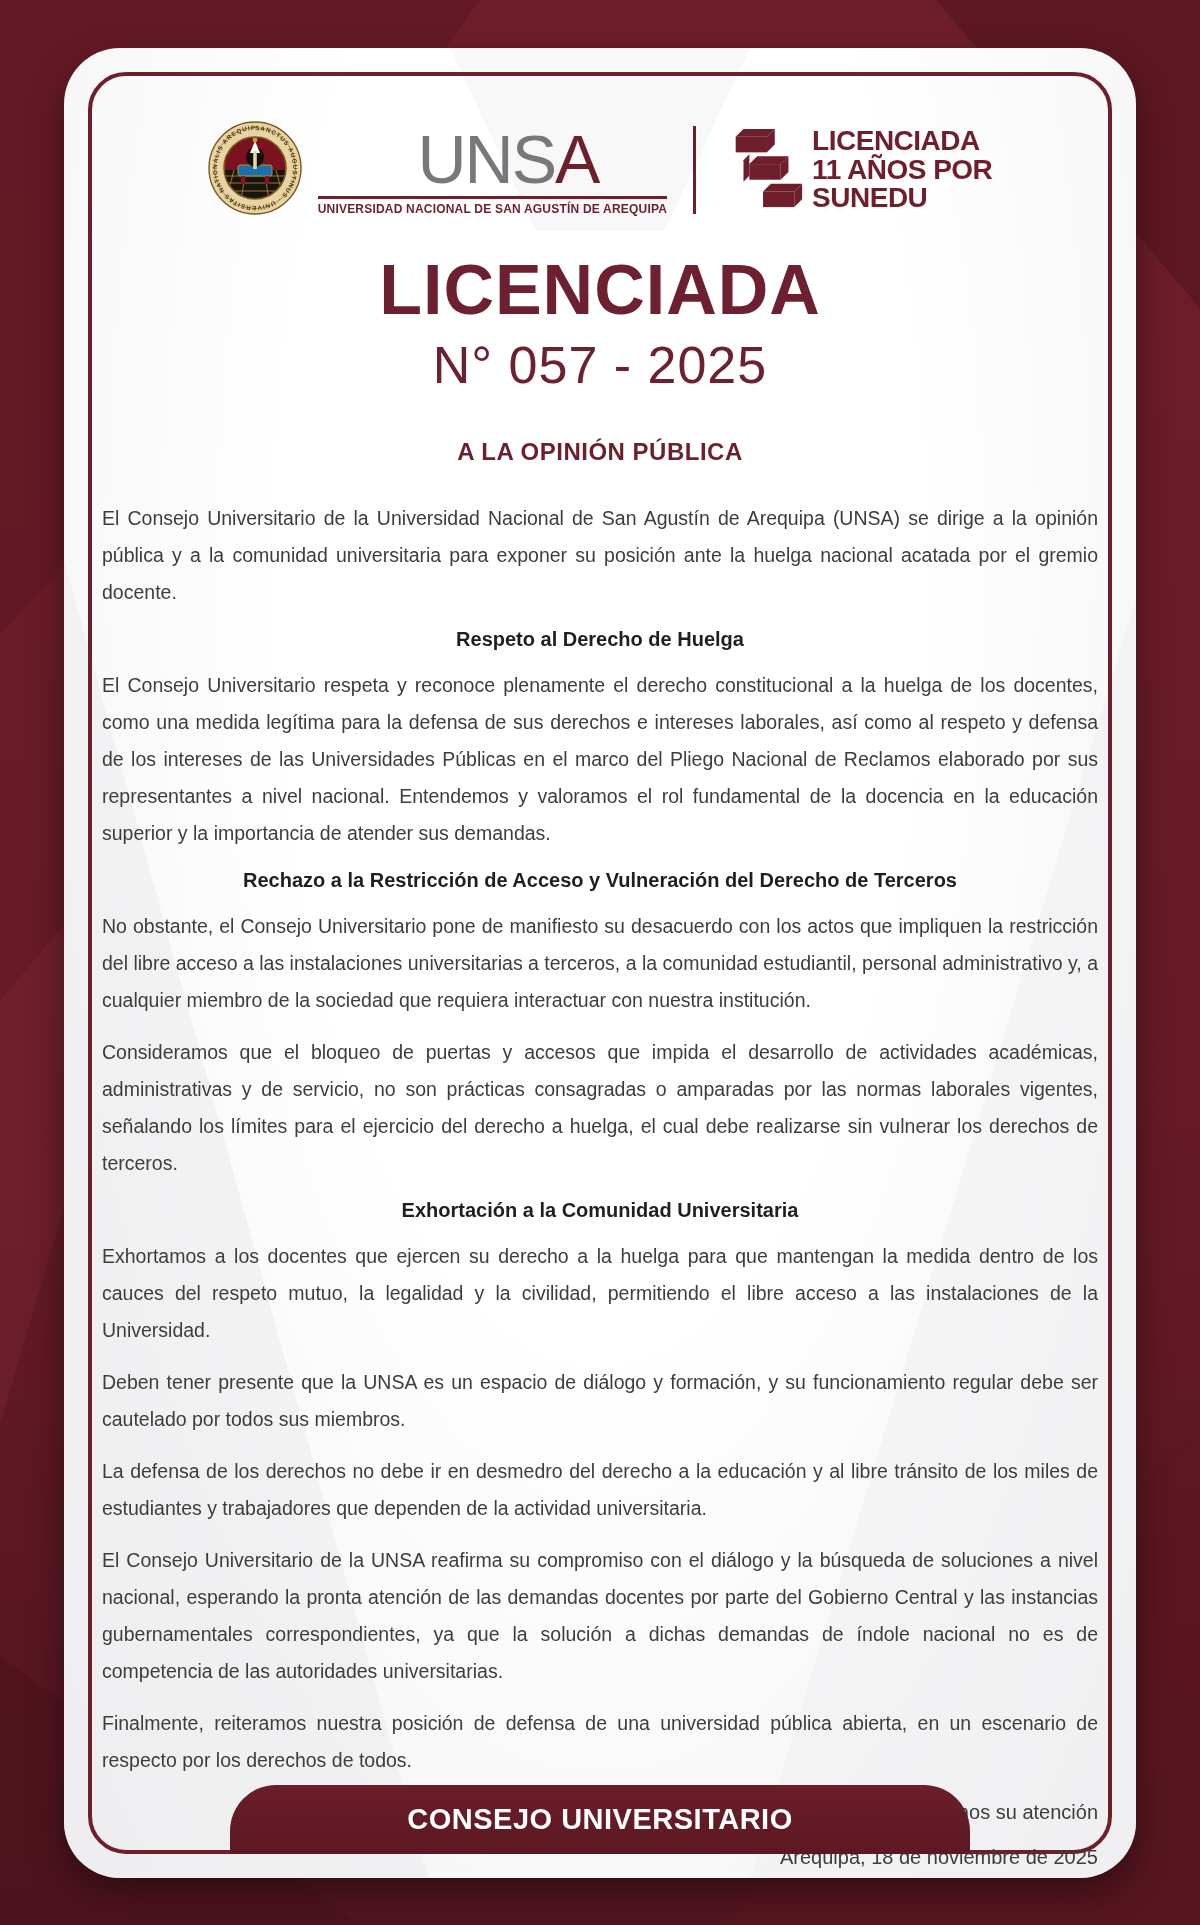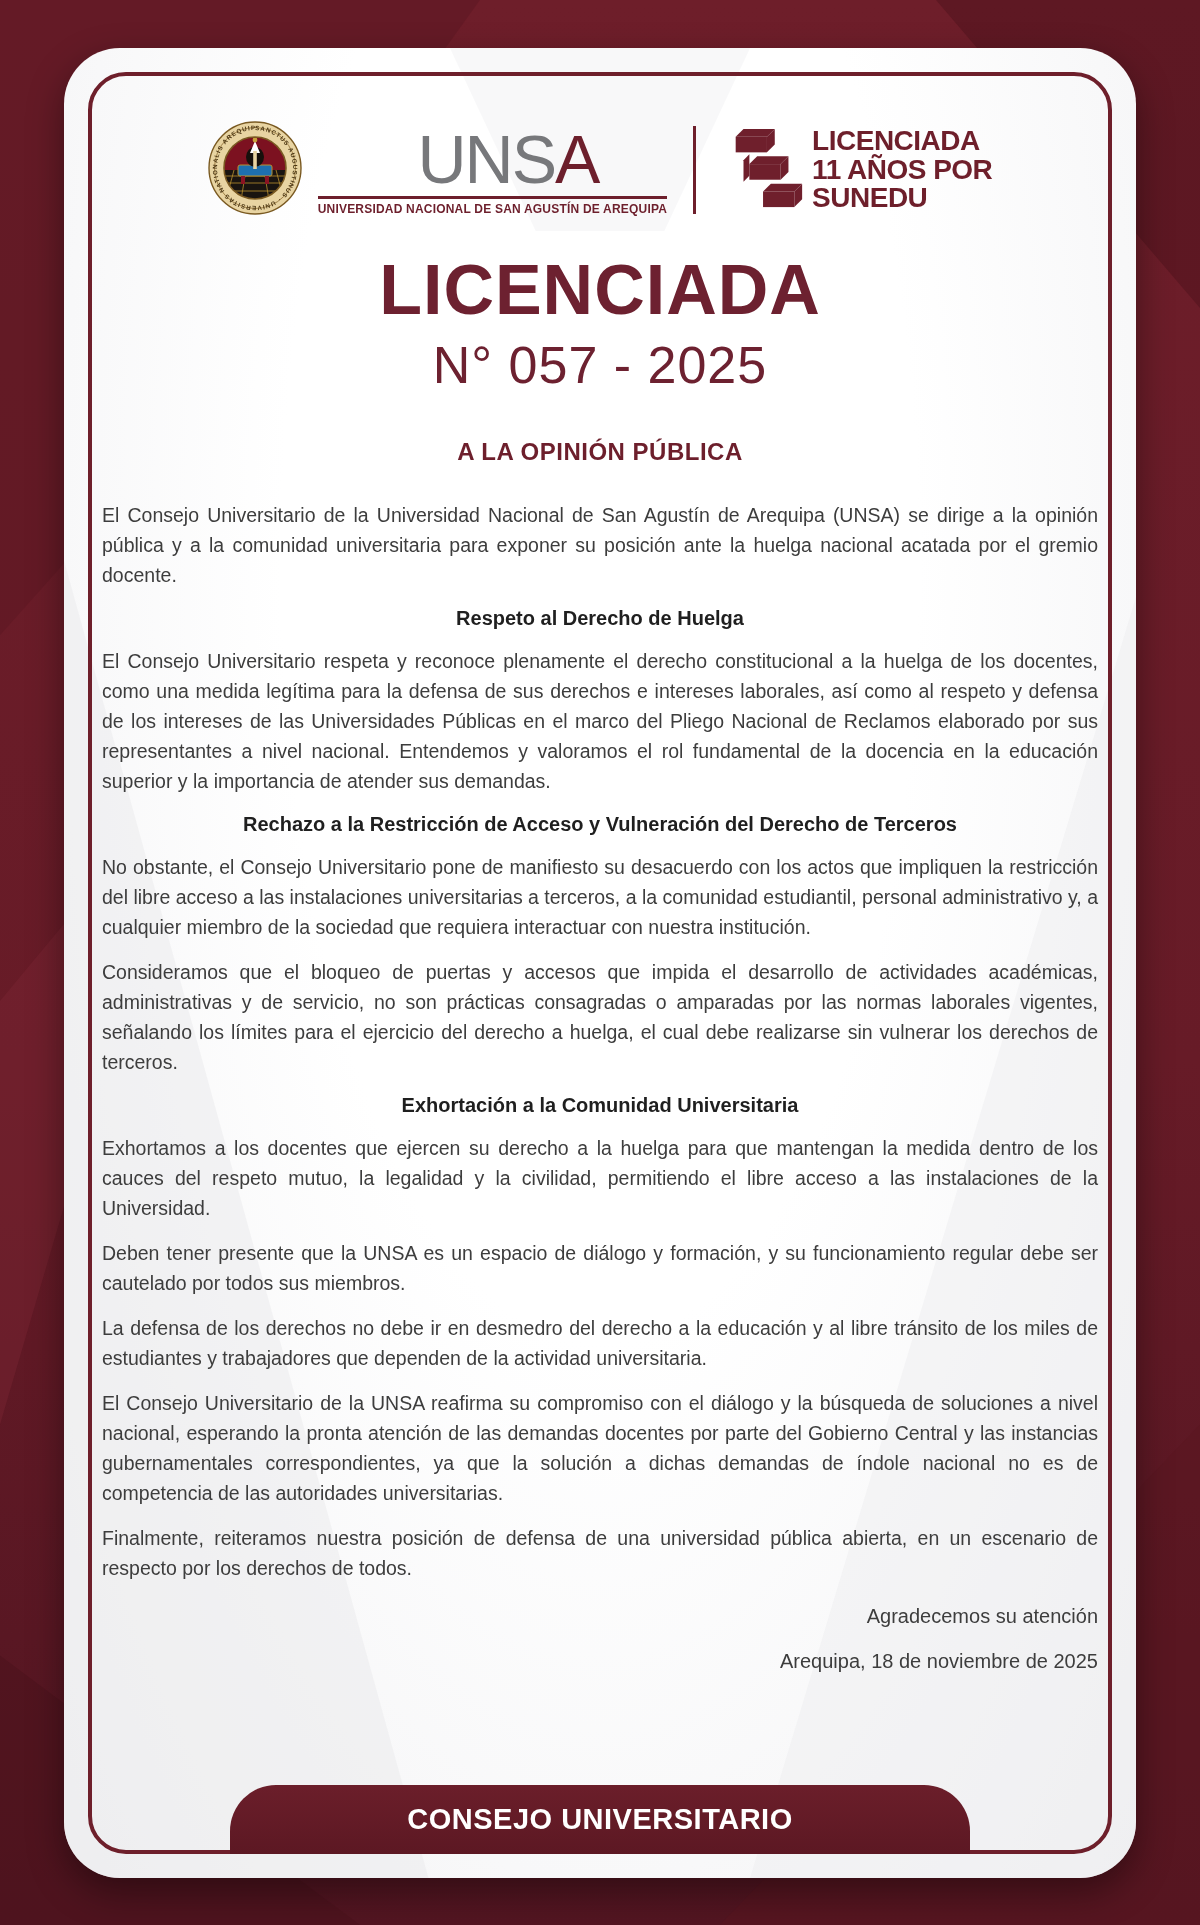--- a/index.html
+++ b/index.html
@@ -57,21 +57,21 @@
     letter-spacing:1px; margin-top:10px; line-height:1.05;
   }
   .audience {
     text-align:center; color:#6d1f2c; font-weight:800; font-size:24px;
     letter-spacing:.5px; margin-top:46px;
   }
 
   
   .bodytext { margin-top:34px; }
   .bodytext p {
-    font-size:19.5px; line-height:30px; color:#3d3d3d;
+    font-size:19.5px; line-height:37px; color:#3d3d3d;
     text-align:justify; margin-bottom:15px;
   }
   .bodytext h3 {
     font-size:20px; font-weight:700; color:#1f1f1f; text-align:center;
     margin:4px 0 15px 0; line-height:26px;
   }
 
   
   .signature { margin-top:22px; text-align:right; color:#3d3d3d; font-size:20px; }
   .signature .thanks { margin-bottom:22px; }

